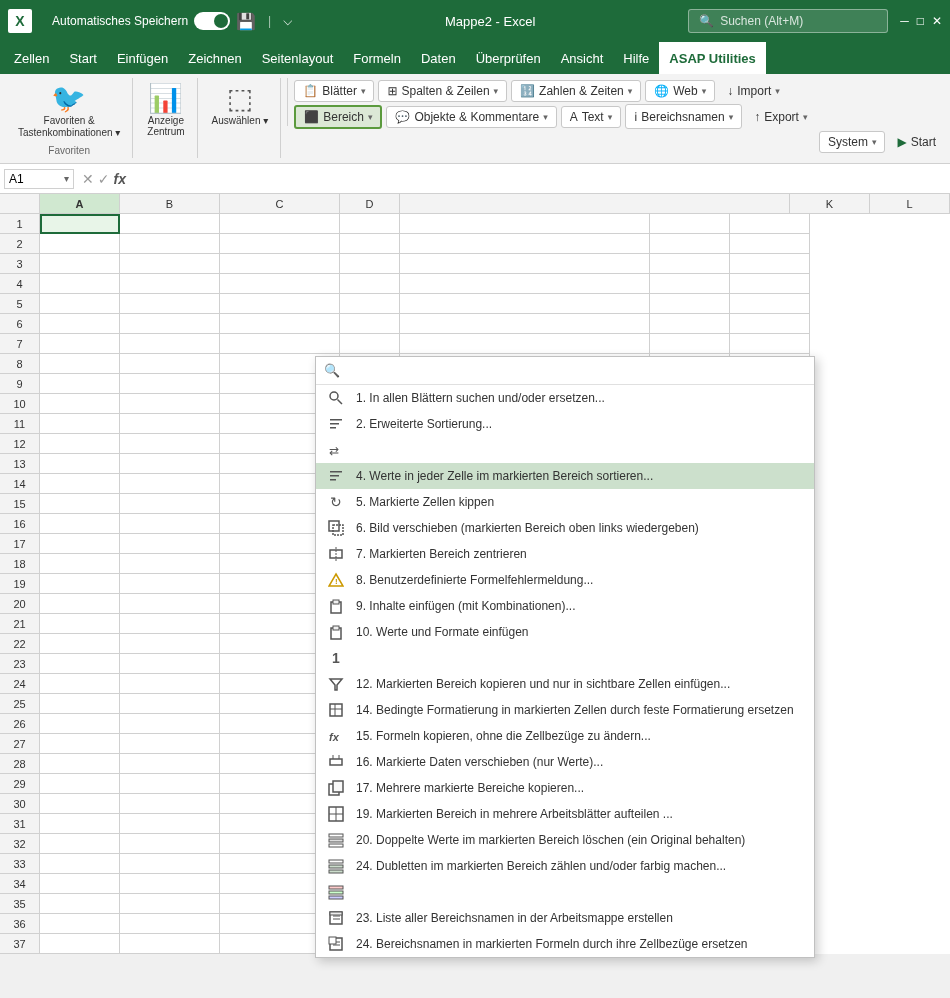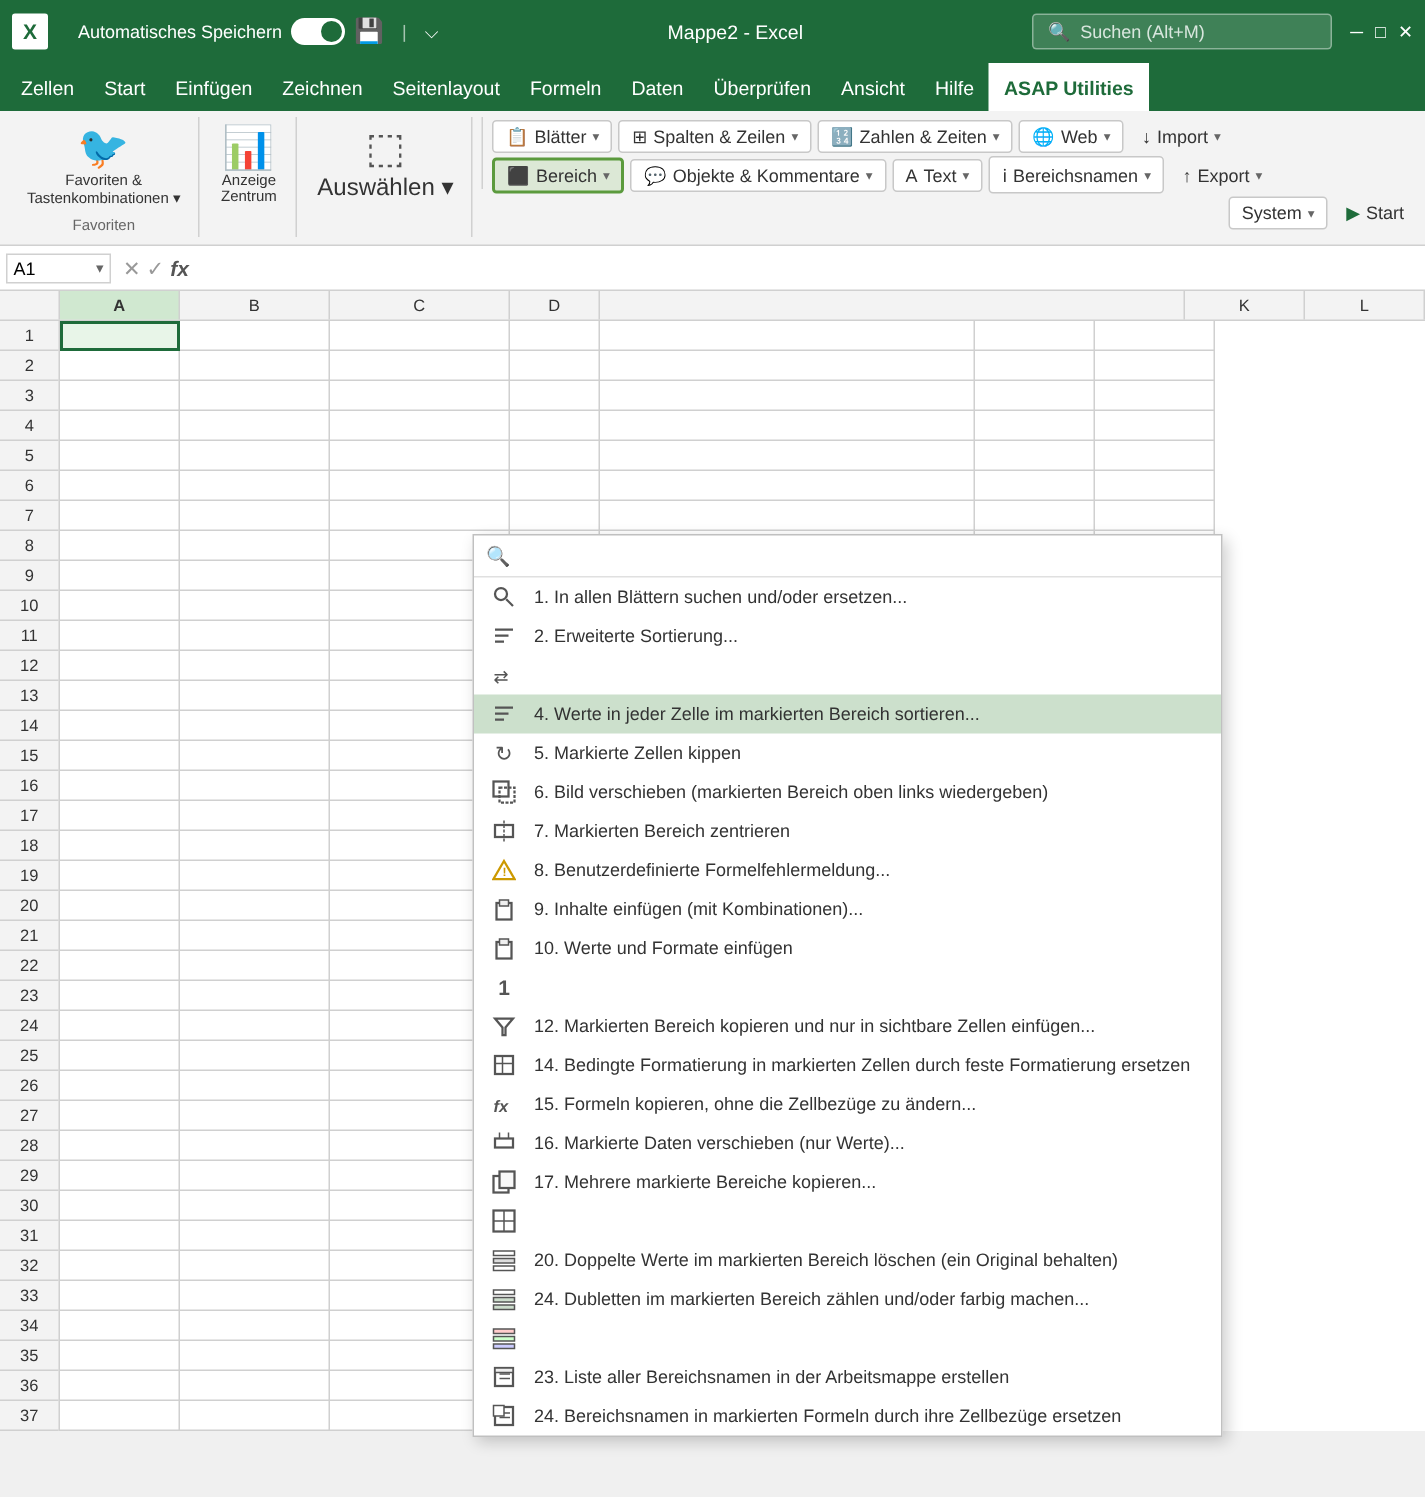--- a/index.html
+++ b/index.html
@@ -240,21 +240,21 @@
     <div class="ribbon-btn-large">
       <span style="font-size:28px;color:#555;">📊</span>
       <span style="font-size:10px;text-align:center;color:#333;">Anzeige<br>Zentrum</span>
     </div>
     <span class="ribbon-group-label"></span>
   </div>
 
   <div class="ribbon-group">
     <div class="ribbon-btn-large">
       <span style="font-size:28px;color:#555;">⬚</span>
-      <span style="font-size:16px;text-align:left;color:#333;">Auswählen ▾</span>
+      <span style="font-size:10px;text-align:left;color:#333;">Auswählen ▾</span>
     </div>
     <span class="ribbon-group-label"></span>
   </div>
 
   <div class="ribbon-separator"></div>
 
   <div class="ribbon-right">
 
     <div class="ribbon-row">
       <div class="ribbon-btn-small ribbon-btn-dropdown">
@@ -873,20 +873,21 @@
           <span class="dropdown-item-text">17. Mehrere markierte Bereiche kopieren...</span>
         </div>
         <div class="dropdown-item">
           <span class="dropdown-item-icon">
             <svg width="16" height="16" viewBox="0 0 16 16">
               <rect x="1" y="1" width="14" height="14" fill="none" stroke="#555" stroke-width="1.5"></rect>
               <line x1="8" y1="1" x2="8" y2="15" stroke="#555" stroke-width="1"></line>
               <line x1="1" y1="8" x2="15" y2="8" stroke="#555" stroke-width="1"></line>
             </svg>
           </span>
+          <span class="dropdown-item-text">19. Markierten Bereich in mehrere Arbeitsblätter aufteilen ...</span>
         </div>
         <div class="dropdown-item">
           <span class="dropdown-item-icon">
             <svg width="16" height="16" viewBox="0 0 16 16">
               <rect x="1" y="2" width="14" height="3" fill="none" stroke="#555" stroke-width="1"></rect>
               <rect x="1" y="7" width="14" height="3" fill="#ddd" stroke="#555" stroke-width="1"></rect>
               <rect x="1" y="12" width="14" height="3" fill="none" stroke="#555" stroke-width="1"></rect>
             </svg>
           </span>
           <span class="dropdown-item-text">20. Doppelte Werte im markierten Bereich löschen (ein Original behalten)</span>

